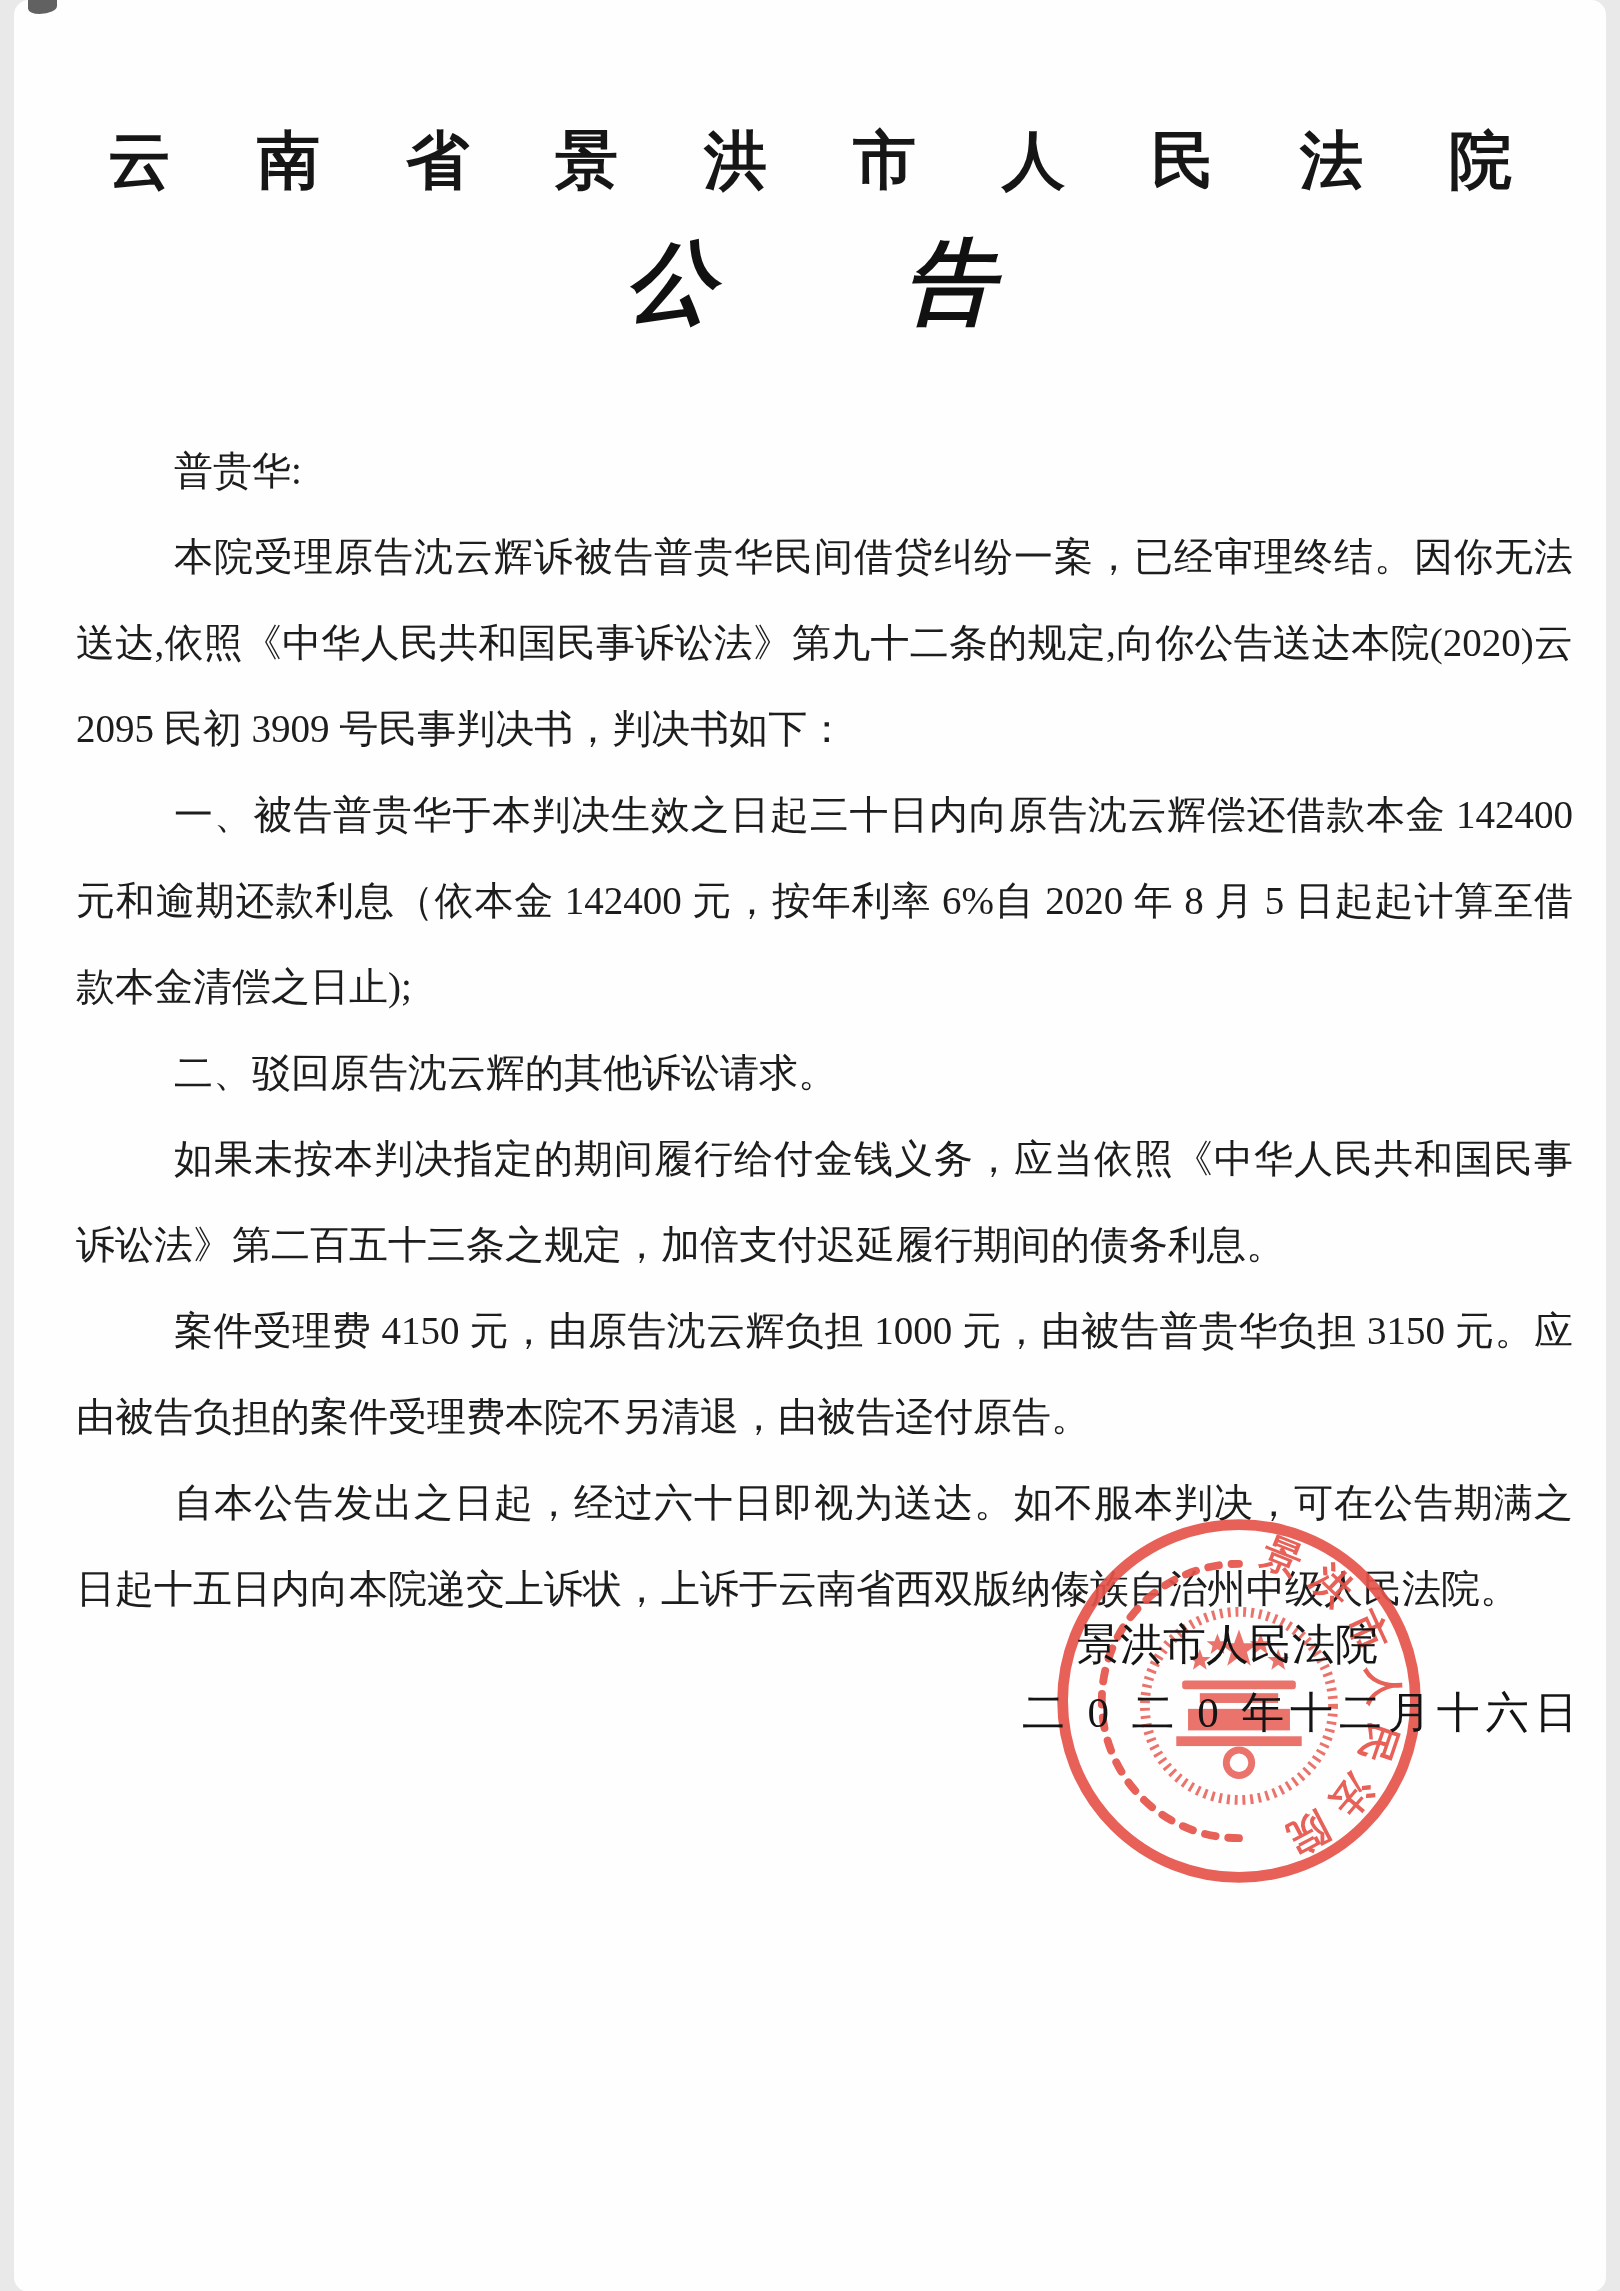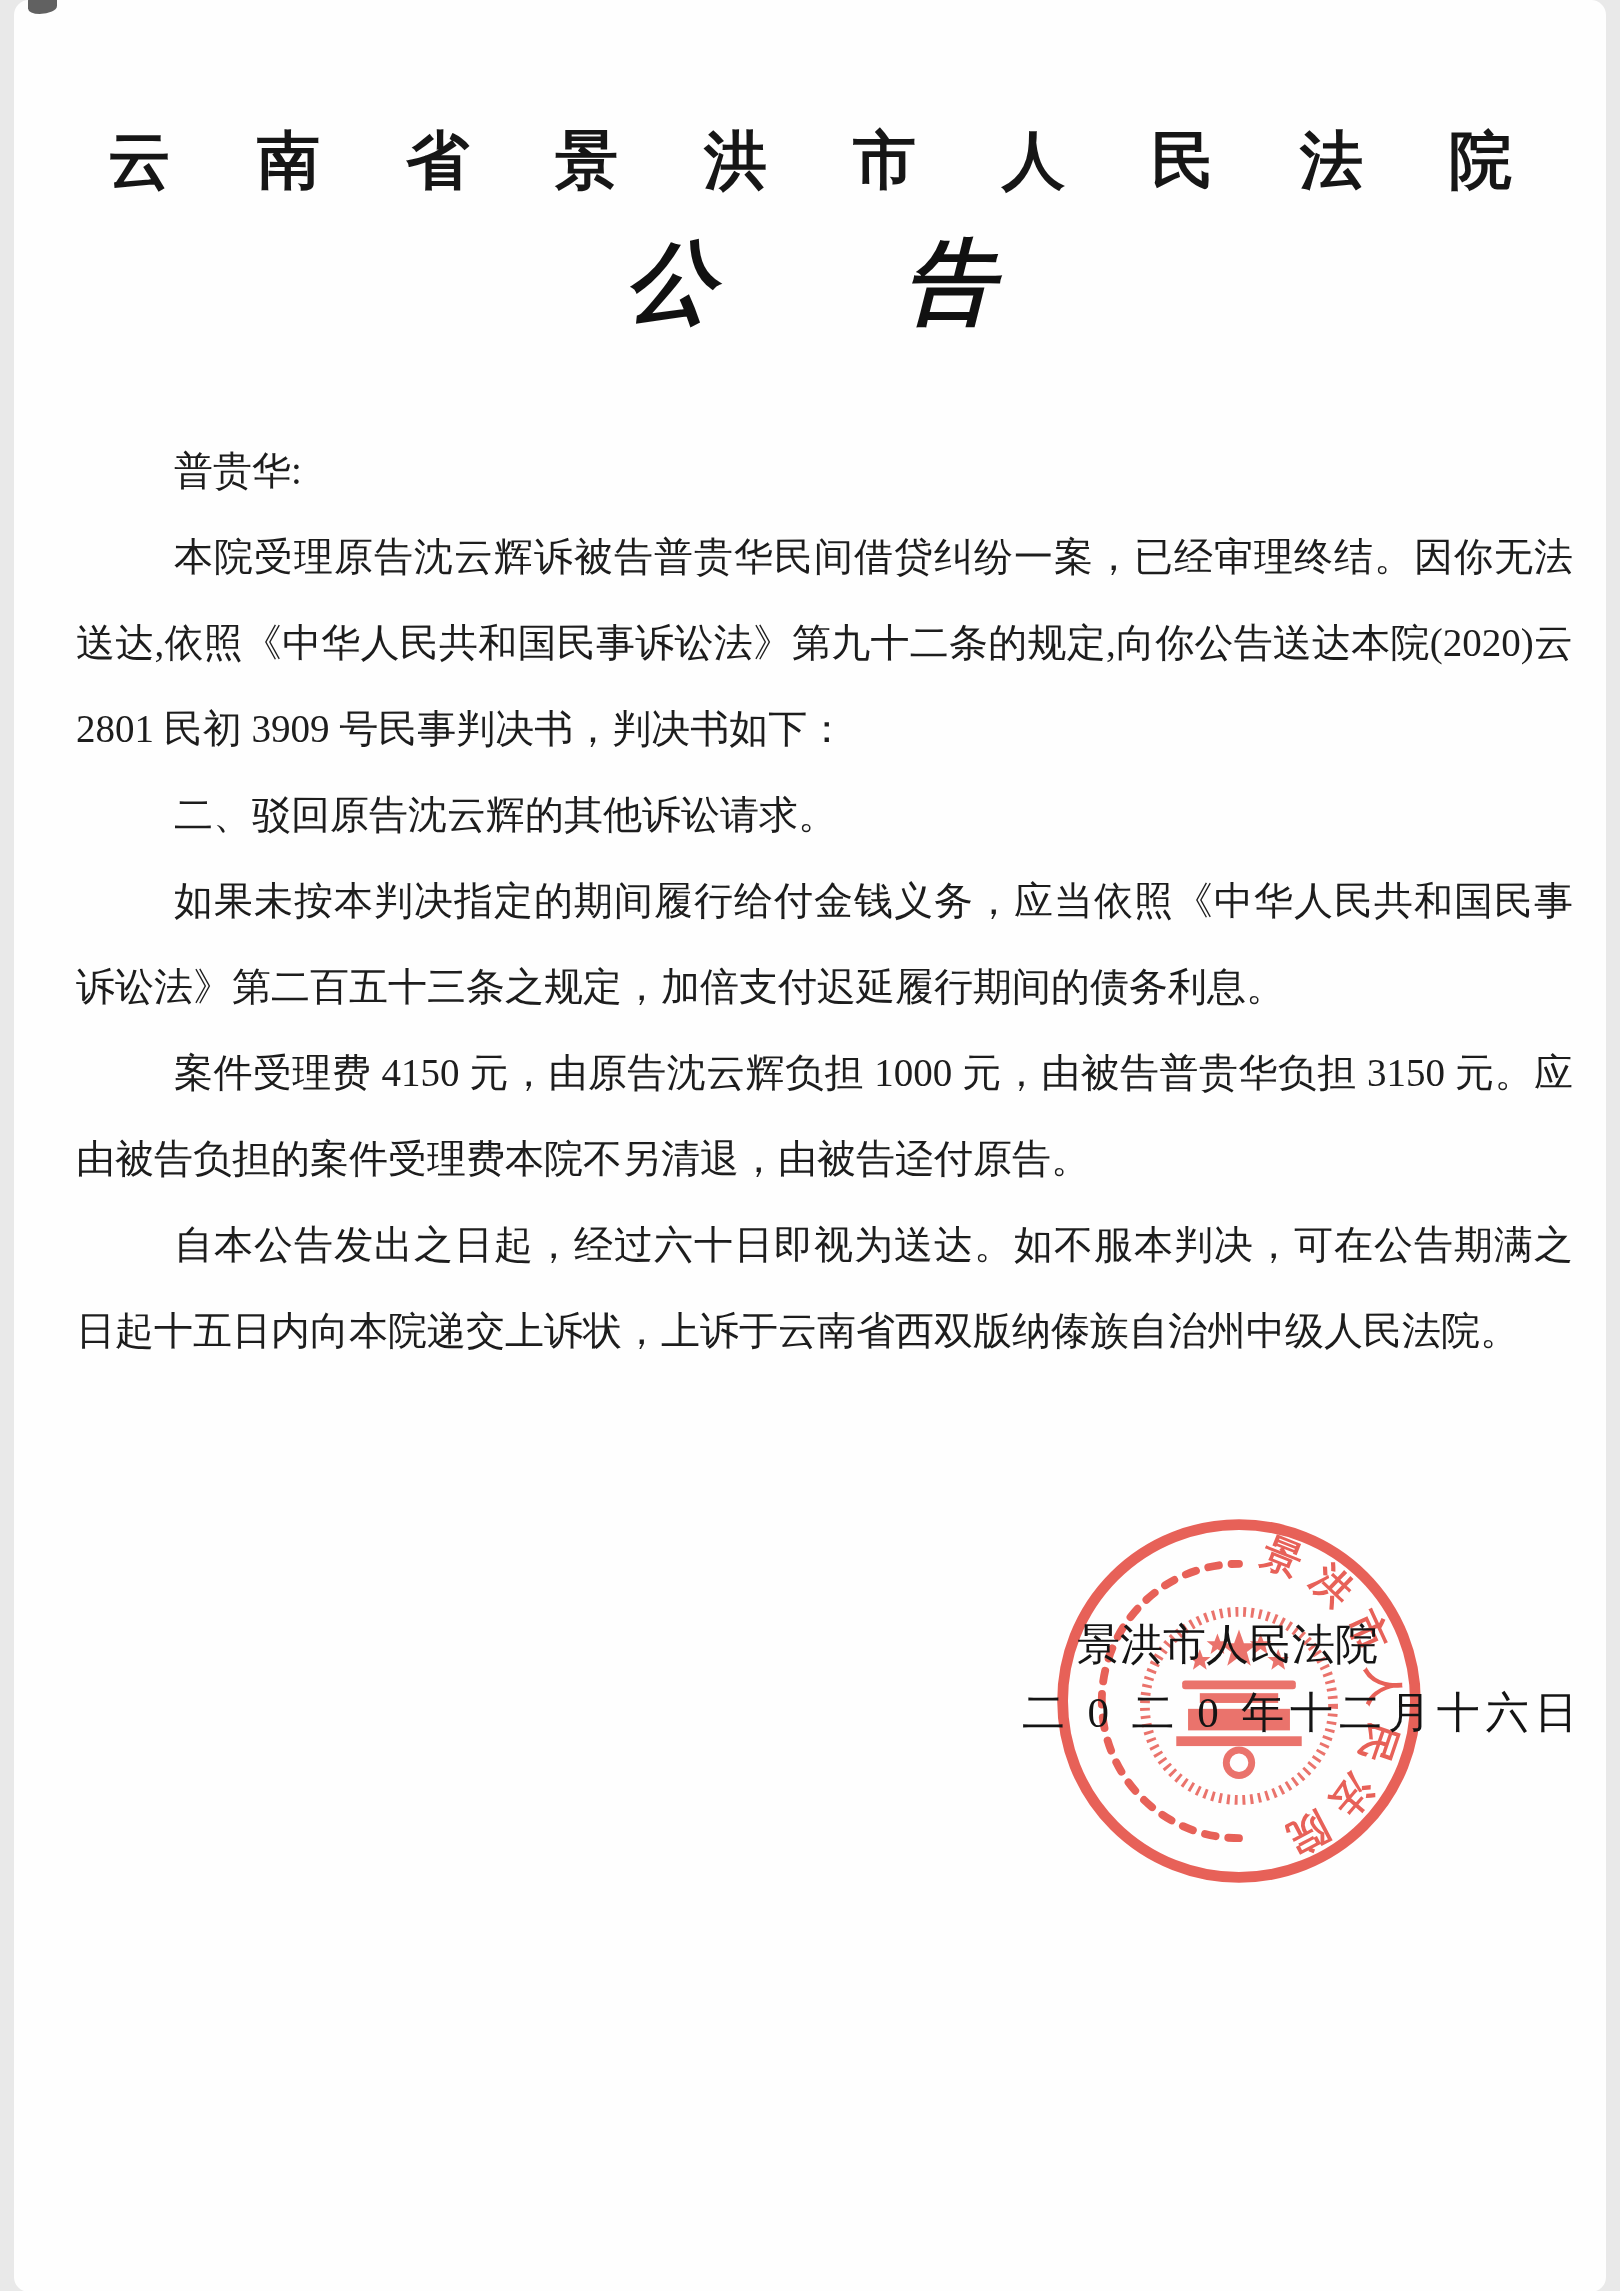--- a/index.html
+++ b/index.html
@@ -83,21 +83,22 @@
 <div class="page">
 
   <div class="scan-speck"></div>
 
   <h1 class="court-header">云南省景洪市人民法院</h1>
 
   <h2 class="doc-title">公 告</h2>
 
   <div class="body-text">
     <p class="salutation">普贵华:</p>
-    <p>本院受理原告沈云辉诉被告普贵华民间借贷纠纷一案，已经审理终结。因你无法送达,依照《中华人民共和国民事诉讼法》第九十二条的规定,向你公告送达本院(2020)云 2801 民初 3909 号民事判决书，判决书如下：</p>
+    <p>本院受理原告沈云辉诉被告普贵华民间借贷纠纷一案，已经审理终结。因你无法送达,依照《中华人民共和国民事诉讼法》第九十二条的规定,向你公告送达本院(2020)云 2095 民初 3909 号民事判决书，判决书如下：</p>
+    <p>一、被告普贵华于本判决生效之日起三十日内向原告沈云辉偿还借款本金 142400 元和逾期还款利息（依本金 142400 元，按年利率 6%自 2020 年 8 月 5 日起起计算至借款本金清偿之日止);</p>
     <p>二、驳回原告沈云辉的其他诉讼请求。</p>
     <p>如果未按本判决指定的期间履行给付金钱义务，应当依照《中华人民共和国民事诉讼法》第二百五十三条之规定，加倍支付迟延履行期间的债务利息。</p>
     <p>案件受理费 4150 元，由原告沈云辉负担 1000 元，由被告普贵华负担 3150 元。应由被告负担的案件受理费本院不另清退，由被告迳付原告。</p>
     <p>自本公告发出之日起，经过六十日即视为送达。如不服本判决，可在公告期满之日起十五日内向本院递交上诉状，上诉于云南省西双版纳傣族自治州中级人民法院。</p>
   </div>
 
   <svg class="seal" viewBox="0 0 400 400">
     <g fill="none" stroke="#e6544b">
 
       <circle cx="200" cy="200" r="180" stroke-width="11"></circle>

